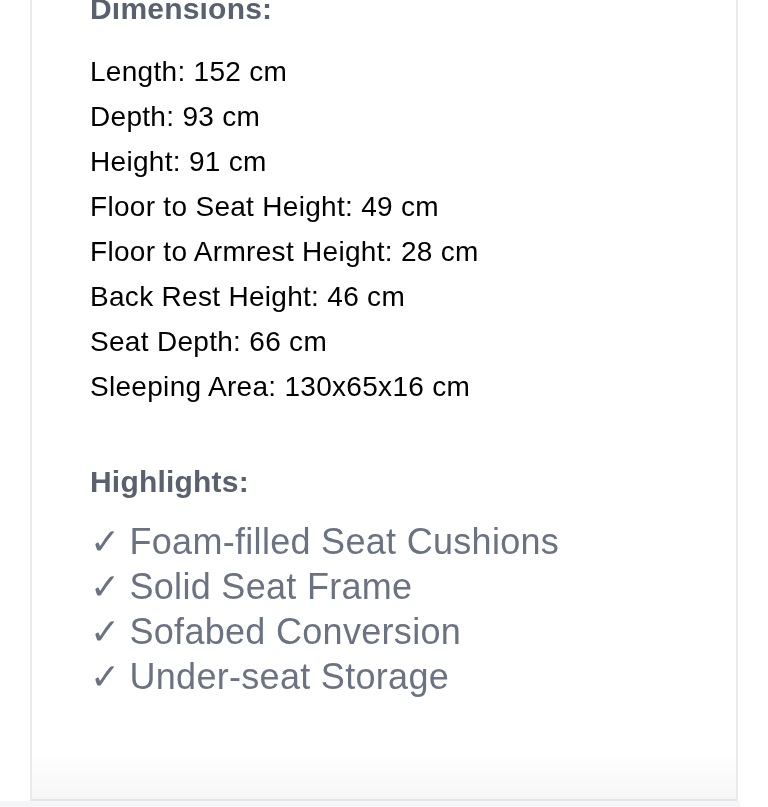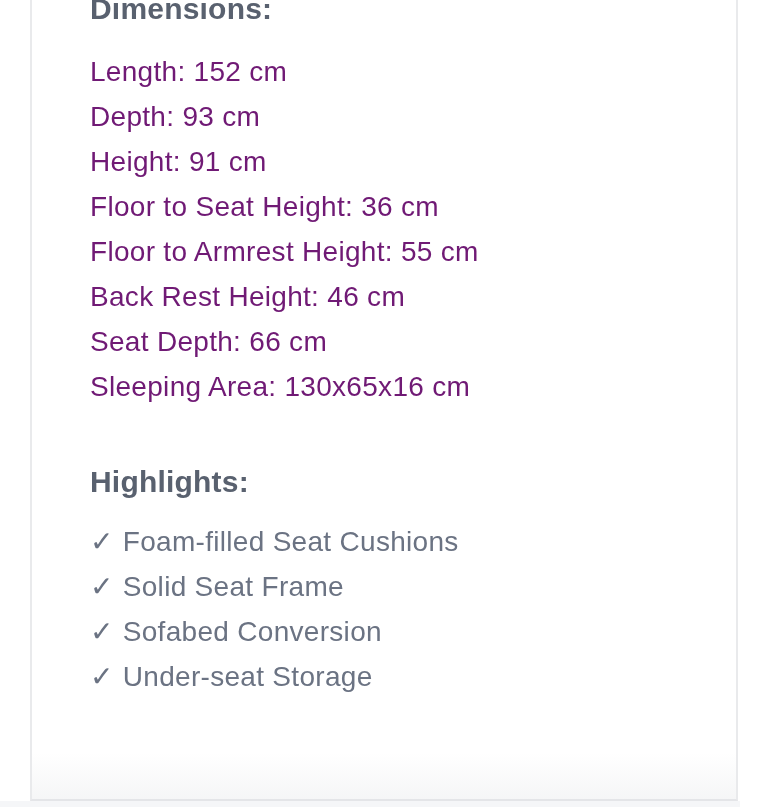--- a/index.html
+++ b/index.html
@@ -61,25 +61,25 @@
     margin-top: -9px; 
   }
   h3.section-heading.second {
     margin-top: 55px;
   }
   p.spec-list {
     margin: 22px 0 0 0;
     font-size: 28px;
     line-height: 45px;
     letter-spacing: 0.3px;
-    color: #701a75;
+    color: #000000;
   }
   p.feature-list {
     margin: 19px 0 0 0;
-    font-size: 28px;
+    font-size: 36px;
     line-height: 45px;
     letter-spacing: 0.3px;
     color: #6b7383;
   }
   .spec-line, .feature-line {
     display: block;
   }
   .check {
     display: inline-block;
     margin-right: 9px;
@@ -91,22 +91,22 @@
 
 <div class="page">
   <div class="card">
 
     <section>
       <h3 class="section-heading cut-top">Dimensions:</h3>
       <p class="spec-list">
         <span class="spec-line">Length: 152 cm</span>
         <span class="spec-line">Depth: 93 cm</span>
         <span class="spec-line">Height: 91 cm</span>
-        <span class="spec-line">Floor to Seat Height: 36 cm</span>
-        <span class="spec-line">Floor to Armrest Height: 55 cm</span>
+        <span class="spec-line">Floor to Seat Height: 49 cm</span>
+        <span class="spec-line">Floor to Armrest Height: 28 cm</span>
         <span class="spec-line">Back Rest Height: 46 cm</span>
         <span class="spec-line">Seat Depth: 66 cm</span>
         <span class="spec-line">Sleeping Area: 130x65x16 cm</span>
       </p>
     </section>
 
     <section>
       <h3 class="section-heading second">Highlights:</h3>
       <p class="feature-list">
         <span class="feature-line"><span class="check">✓</span><span>Foam-filled Seat Cushions</span></span>

